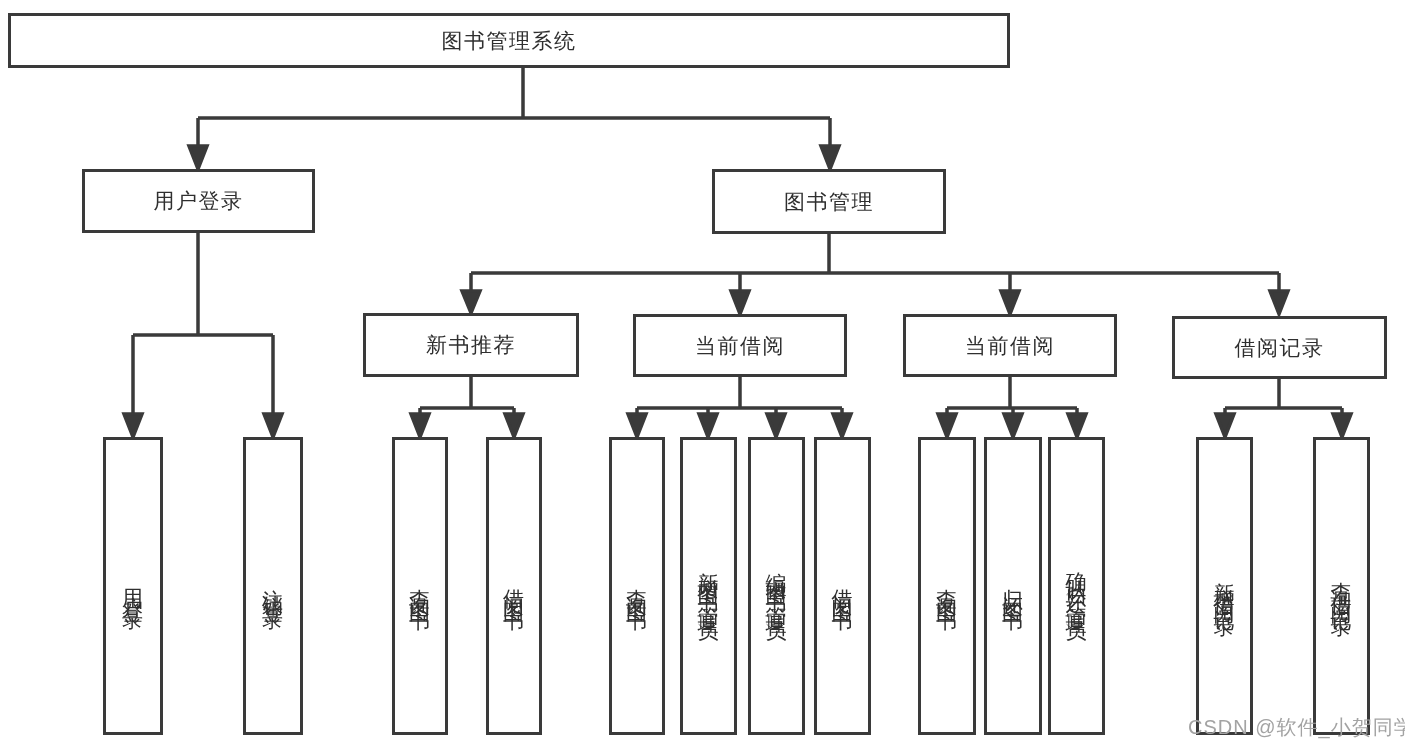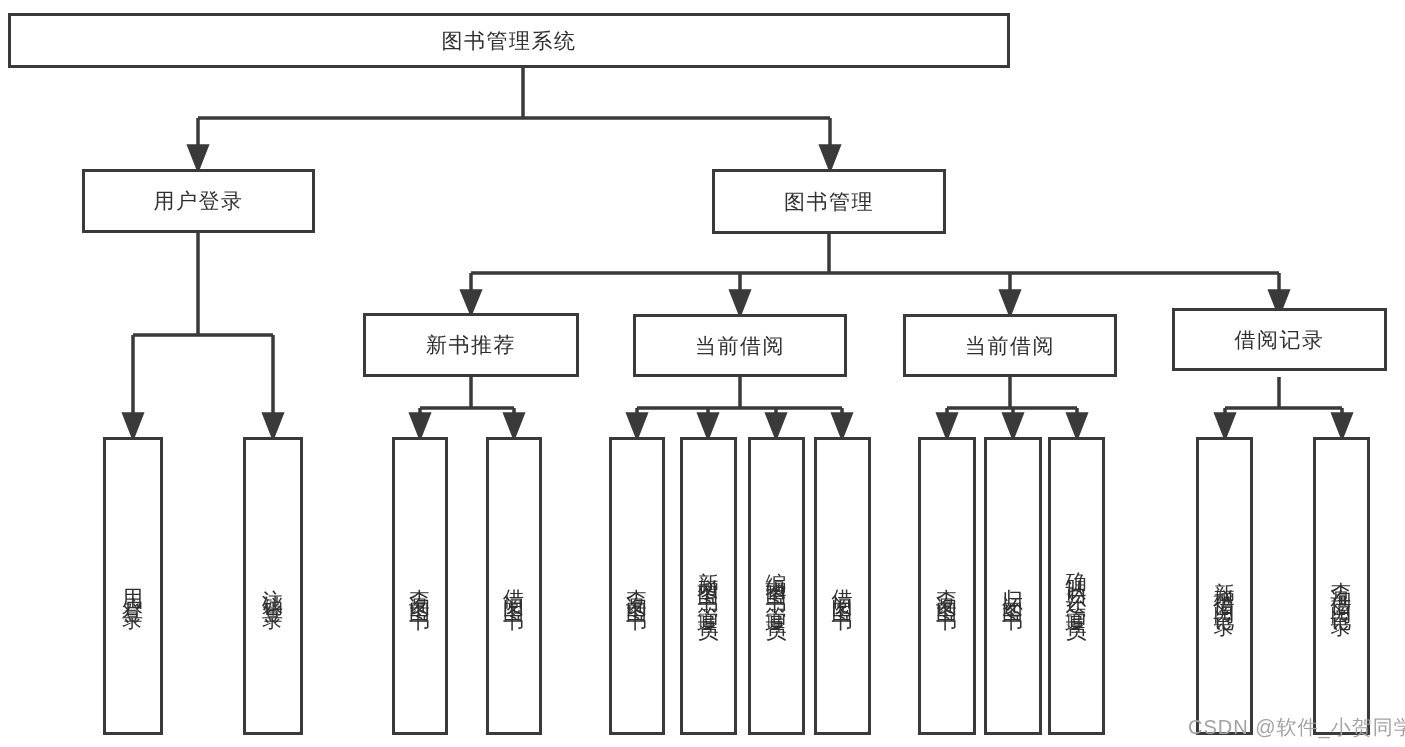--- a/index.html
+++ b/index.html
@@ -39,21 +39,21 @@
     letter-spacing: 7px;
     line-height: 1;
   }
   
   .p-root   { left: 8px;   top: 13px;  width: 1002px; height: 55px; }
   .p-ulogin { left: 82px;   top: 169px; width: 233px;  height: 64px; }
   .p-bmgmt  { left: 712px;  top: 169px; width: 234px;  height: 65px; }
   .p-s0 { left: 363px;  top: 313px; width: 216px; height: 64px; }
   .p-s1 { left: 633px;  top: 314px; width: 214px; height: 63px; }
   .p-s2 { left: 903px;  top: 314px; width: 214px; height: 63px; }
-  .p-s3 { left: 1172px; top: 308px; width: 215px; height: 63px; }
+  .p-s3 { left: 1172px; top: 316px; width: 215px; height: 63px; }
   .p-l1  { left: 103px;  top: 437px; width: 60px; height: 298px; }
   .p-l2  { left: 243px;  top: 437px; width: 60px; height: 298px; }
   .p-l3  { left: 392px;  top: 437px; width: 56px; height: 298px; }
   .p-l4  { left: 486px;  top: 437px; width: 56px; height: 298px; }
   .p-l5  { left: 609px;  top: 437px; width: 56px; height: 298px; }
   .p-l6  { left: 680px;  top: 437px; width: 57px; height: 298px; }
   .p-l7  { left: 748px;  top: 437px; width: 57px; height: 298px; }
   .p-l8  { left: 814px;  top: 437px; width: 57px; height: 298px; }
   .p-l9  { left: 918px;  top: 437px; width: 58px; height: 298px; }
   .p-l10 { left: 984px;  top: 437px; width: 58px; height: 298px; }

